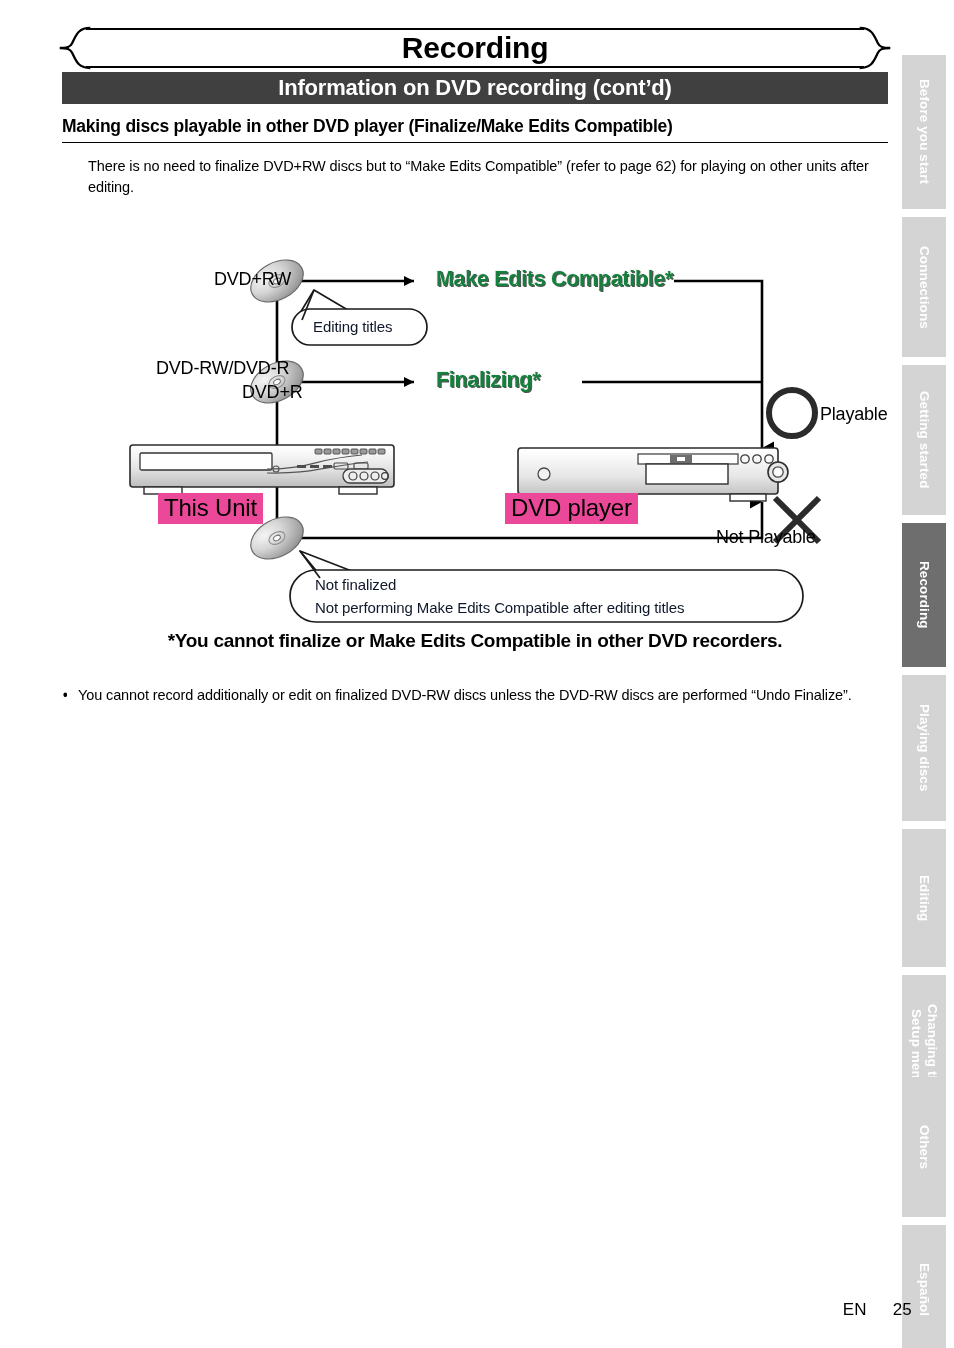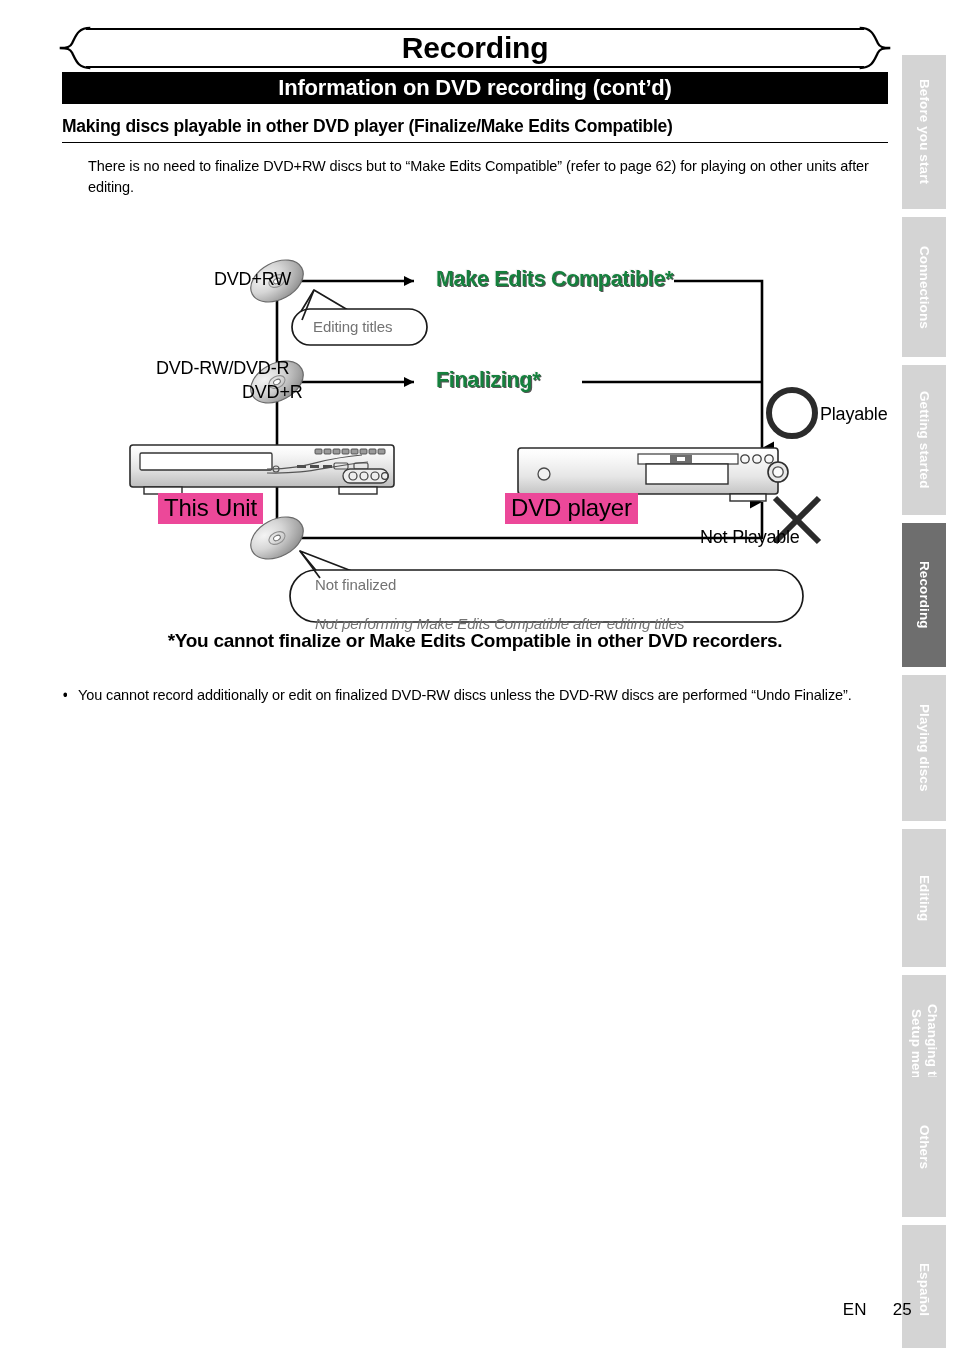--- a/index.html
+++ b/index.html
@@ -29,21 +29,21 @@
   #chapter-banner .ribbon-end.right{right:-4px;}
   #chapter-title{
     position:absolute;left:24px;top:2px;width:778px;height:40px;
     display:flex;align-items:center;justify-content:center;
     font-size:30px;font-weight:bold;letter-spacing:-0.2px;
   }
 
   
   #section-bar{
     position:absolute;left:62px;top:72px;width:826px;height:32px;
-    background:#000000;color:#ffffff;
+    background:#404040;color:#ffffff;
     display:flex;align-items:center;justify-content:center;
     font-size:22px;font-weight:bold;letter-spacing:-0.2px;
   }
 
   
   #sub-heading{
     position:absolute;left:62px;top:116px;width:830px;
     font-size:17.5px;font-weight:bold;letter-spacing:-0.25px;
     border-bottom:0;
   }
@@ -73,21 +73,21 @@
   }
 
   .hl{
     position:absolute;background:#ec4899;color:#000;
     font-size:24px;letter-spacing:-0.2px;
     padding:1px 6px 2px 6px;white-space:nowrap;
   }
 
   .bubble-text{
     position:absolute;font-size:15px;line-height:20px;
-    letter-spacing:-0.1px;white-space:nowrap;color:#737373;
+    letter-spacing:-0.1px;white-space:nowrap;color:#0f172a;
   }
 
   .verdict{position:absolute;font-size:18px;letter-spacing:-0.2px;white-space:nowrap;}
 
   
   #note-star{
     position:absolute;left:62px;top:630px;width:826px;
     text-align:center;font-size:19px;font-weight:bold;letter-spacing:-0.3px;
   }
 
@@ -288,27 +288,27 @@
 
     <div class="dlabel" style="left:94px;top:108px;">DVD-RW/DVD-R</div>
     <div class="dlabel" style="left:180px;top:132px;">DVD+R</div>
 
     <div class="flowname" style="left:374px;top:17px;">Make Edits Compatible*</div>
     <div class="flowname" style="left:374px;top:118px;">Finalizing*</div>
 
     <div class="bubble-text" style="left:251px;top:67px;">Editing titles</div>
 
     <div class="bubble-text" style="left:253px;top:325px;">Not finalized</div>
-    <div class="bubble-text" style="left:253px;top:364px;font-style:italic;">Not performing Make Edits Compatible after editing titles</div>
+    <div class="bubble-text" style="left:253px;top:348px;">Not performing Make Edits Compatible after editing titles</div>
 
     <div class="hl" style="left:96px;top:243px;">This Unit</div>
     <div class="hl" style="left:443px;top:243px;">DVD player</div>
 
     <div class="verdict" style="left:758px;top:154px;">Playable</div>
-    <div class="verdict" style="left:638px;top:277px;">Not Playable</div>
+    <div class="verdict" style="left:654px;top:277px;">Not Playable</div>
   </div>
 
   <div id="note-star">*You cannot finalize or Make Edits Compatible in other DVD recorders.</div>
 
   <div id="bullets">
     <div class="bullet">
       <span class="dot">•</span>
     </div>
     <div class="bullet">
       <span class="dot">•</span>

